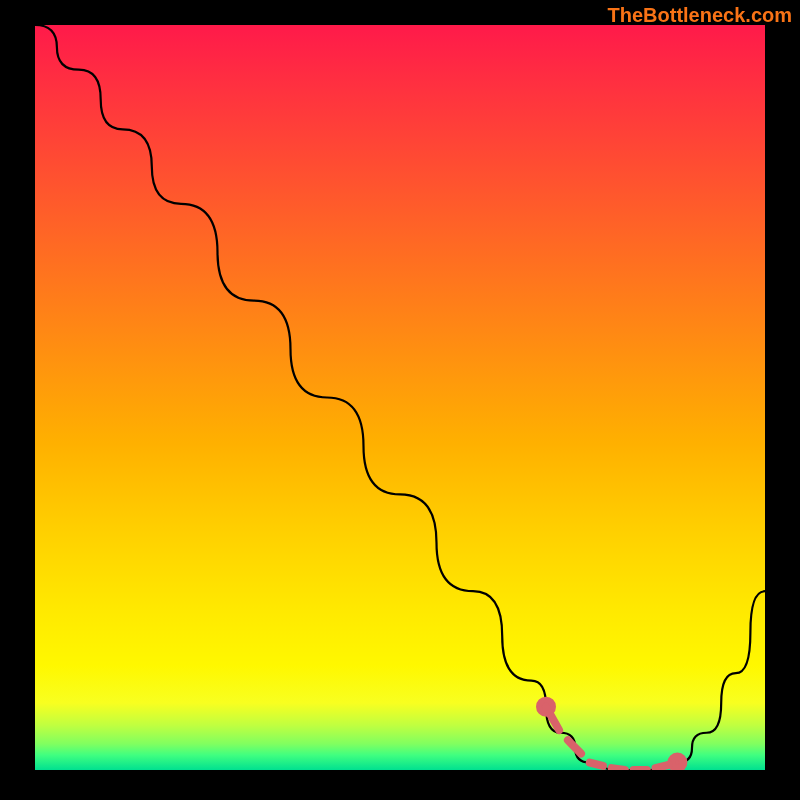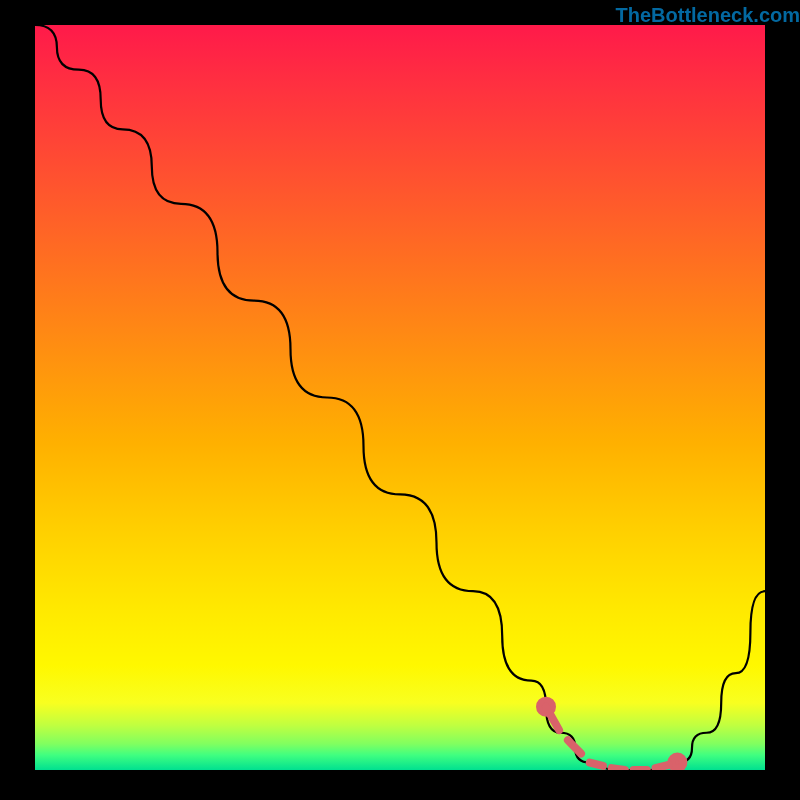--- a/index.html
+++ b/index.html
@@ -7,22 +7,22 @@
     width: 800px;
     height: 800px;
     background: #000;
     position: relative;
     font-family: Arial, sans-serif;
     overflow: hidden;
   }
   .watermark {
     position: absolute;
     top: 4px;
-    right: 0;
-    color: #0369a1;
+    right: 8px;
+    color: #f97316;
     font-size: 20px;
     font-weight: bold;
     z-index: 10;
   }
   .plot-area {
     position: absolute;
     left: 35px;
     top: 25px;
     width: 730px;
     height: 745px;

